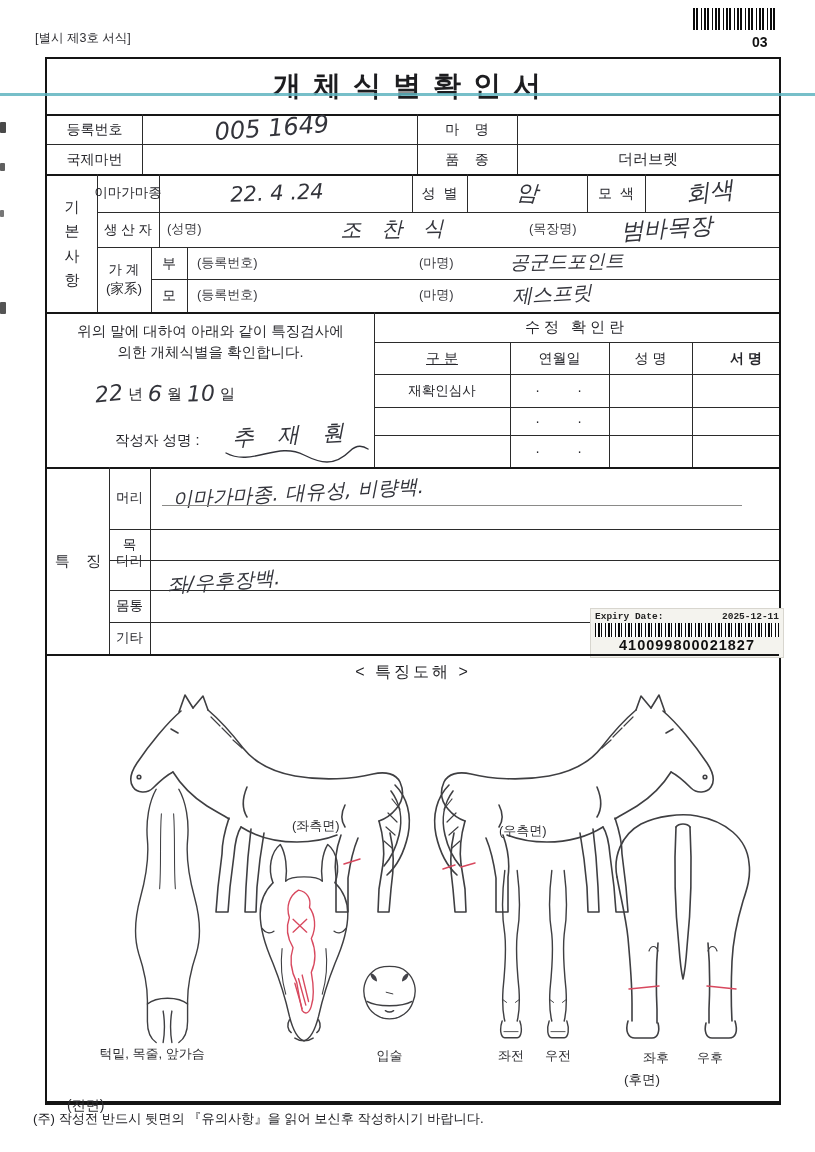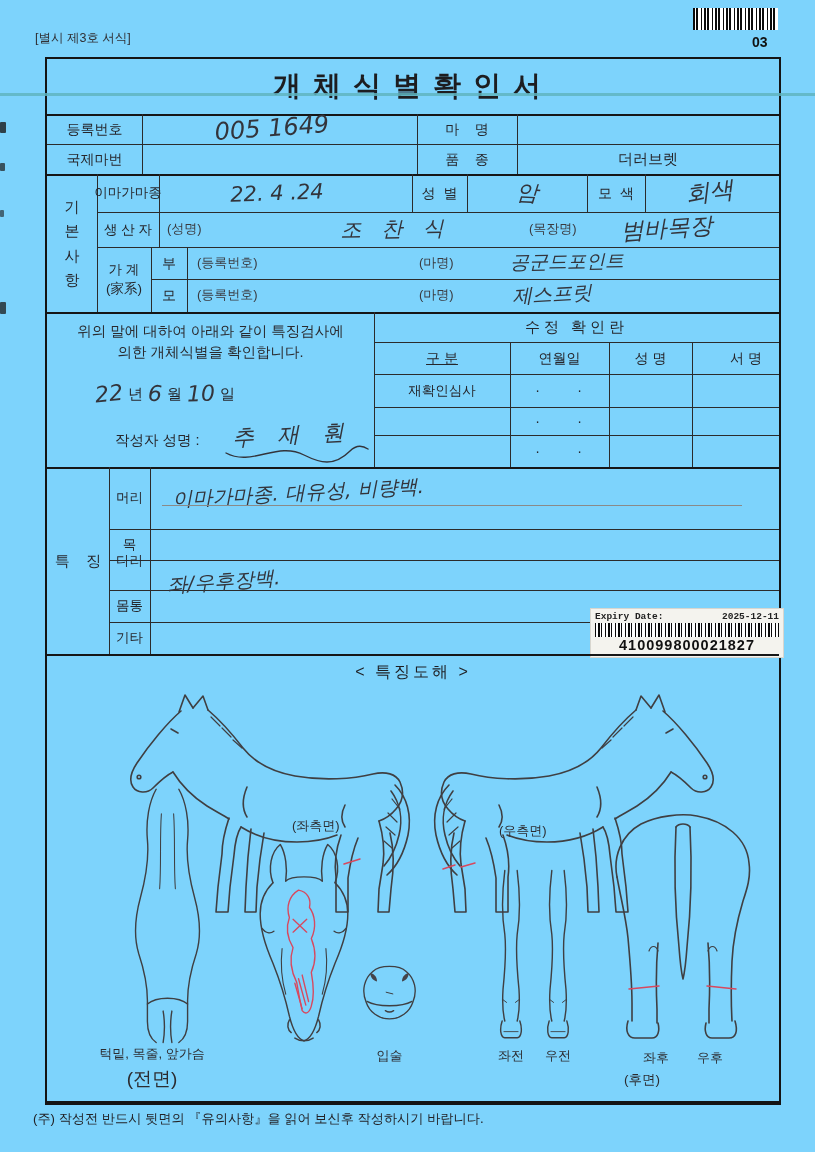--- a/index.html
+++ b/index.html
@@ -1,16 +1,16 @@
 <!DOCTYPE html>
 <html><head>
 <meta charset="utf-8">
 <style>
   html,body{margin:0;padding:0;background:#e8e8e8;}
-  .page{position:relative;width:815px;height:1152px;background:#7dd3fc;overflow:hidden;
+  .page{position:relative;width:815px;height:1152px;background:#ffffff;overflow:hidden;
         font-family:"Liberation Sans","DejaVu Sans",sans-serif;color:#26262b;}
   .cell{position:absolute;display:flex;align-items:center;justify-content:center;
         font-size:14px;color:#26262b;white-space:pre;line-height:1.15;}
   .cell.left{justify-content:flex-start;}
   .small{font-size:13px;color:#3a3a3f;}
   .hl{position:absolute;height:1px;background:#2b2b2b;}
   .hl2{position:absolute;height:2px;background:#161616;}
   .vl{position:absolute;width:1px;background:#2b2b2b;}
   .hw{font-family:"DejaVu Sans",sans-serif;font-style:italic;color:#33343b;font-weight:500;}
   .formbox{position:absolute;left:45px;top:57px;width:736px;height:1048px;
@@ -148,21 +148,21 @@
     <div class="hl" style="left:327px;top:315px;width:405px;"></div>
     <div class="hl" style="left:327px;top:348px;width:405px;"></div>
     <div class="hl" style="left:327px;top:376px;width:405px;"></div>
     <div class="vl" style="left:463px;top:283px;height:125px;"></div>
     <div class="vl" style="left:562px;top:283px;height:125px;"></div>
     <div class="vl" style="left:645px;top:283px;height:125px;"></div>
 
     <div class="cell" style="left:327px;top:283px;width:136px;height:32px;text-decoration:underline;">구 분</div>
     <div class="cell" style="left:463px;top:283px;width:99px;height:32px;">연월일</div>
     <div class="cell" style="left:562px;top:283px;width:83px;height:32px;">성 명</div>
-    <div class="cell" style="left:645px;top:283px;width:108px;height:32px;">서 명</div>
+    <div class="cell" style="left:645px;top:283px;width:108px;height:32px;font-weight:bold;">서 명</div>
 
     <div class="cell" style="left:327px;top:315px;width:136px;height:33px;font-size:13.5px;">재확인심사</div>
     <div class="cell dotcell" style="left:463px;top:315px;width:99px;height:33px;">·      ·</div>
     <div class="cell dotcell" style="left:463px;top:348px;width:99px;height:28px;">·      ·</div>
     <div class="cell dotcell" style="left:463px;top:376px;width:99px;height:32px;">·      ·</div>
 
     <div class="hl2" style="left:0;top:408px;width:732px;"></div>
 
     <div class="vl" style="left:62px;top:408px;height:187px;"></div>
     <div class="vl" style="left:103px;top:408px;height:187px;"></div>
@@ -244,21 +244,21 @@
     <div class="diaglabel" style="left:452px;top:763px;">(우측면)</div>
 
     <svg class="art" style="left:68px;top:725px;" width="105" height="262" viewBox="0 0 110 300">
       <path d="M42,6 C34,20 30,42 32,64 C34,86 30,108 24,130 C18,152 16,174 22,194 C28,212 32,230 32,248 L32,272 C32,284 36,292 42,296"></path>
       <path d="M68,6 C76,20 80,42 78,64 C76,86 80,108 86,130 C92,152 94,174 88,194 C82,212 78,230 78,248 L78,272 C78,284 74,292 68,296"></path>
       <path d="M48,34 C46,62 48,92 46,120 M62,34 C64,62 62,92 64,120" style="stroke-width:1.2;"></path>
       <path d="M32,252 C42,243 68,243 78,252"></path>
       <path d="M50,296 C52,284 52,272 50,260 M60,296 C58,284 58,272 60,260"></path>
     </svg>
     <div class="diaglabel" style="left:20px;top:986px;width:170px;text-align:center;">턱밑, 목줄, 앞가슴</div>
-    <div class="diaglabel" style="left:20px;top:1007px;width:170px;text-align:center;font-size:19px;">(전면)</div>
+    <div class="diaglabel" style="left:20px;top:1038px;width:170px;font-size:14px;">(전면)</div>
 
     <svg class="art" style="left:192px;top:780px;" width="130" height="210" viewBox="0 0 140 230">
       <path d="M36,48 C30,32 34,14 44,6 C50,16 52,32 50,46"></path>
       <path d="M104,48 C110,32 106,14 96,6 C90,16 88,32 90,46"></path>
       <path d="M50,46 C56,40 84,40 90,46"></path>
       <path d="M36,48 C28,56 22,68 22,82 C22,100 28,118 36,136 C44,156 50,176 54,194 C58,210 63,219 70,221 C77,219 82,210 86,194 C90,176 96,156 104,136 C112,118 118,100 118,82 C118,68 112,56 104,48"></path>
       <path d="M24,98 C28,103 33,104 37,101 M116,98 C112,103 107,104 103,101"></path>
       <path d="M46,120 C44,138 46,156 50,170 M94,120 C96,138 94,156 90,170" style="stroke-width:1.2;"></path>
       <path d="M54,198 C51,203 52,209 56,212 M86,198 C89,203 88,209 84,212"></path>
       <path d="M60,218 C66,222 74,222 80,218"></path>

